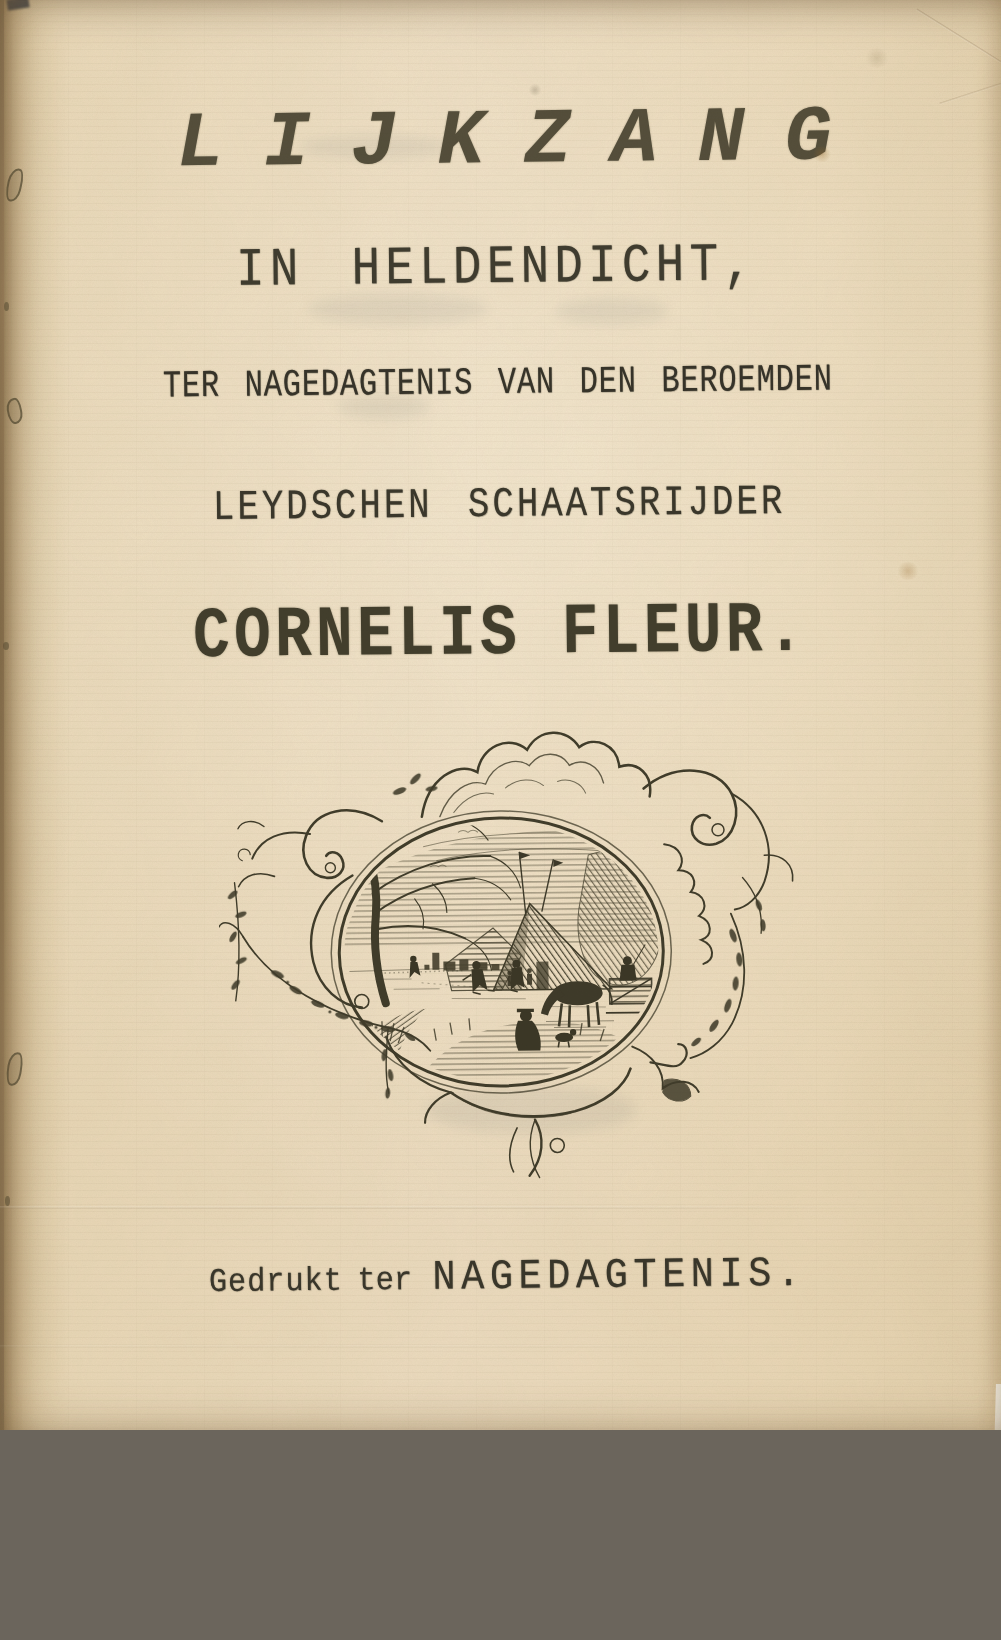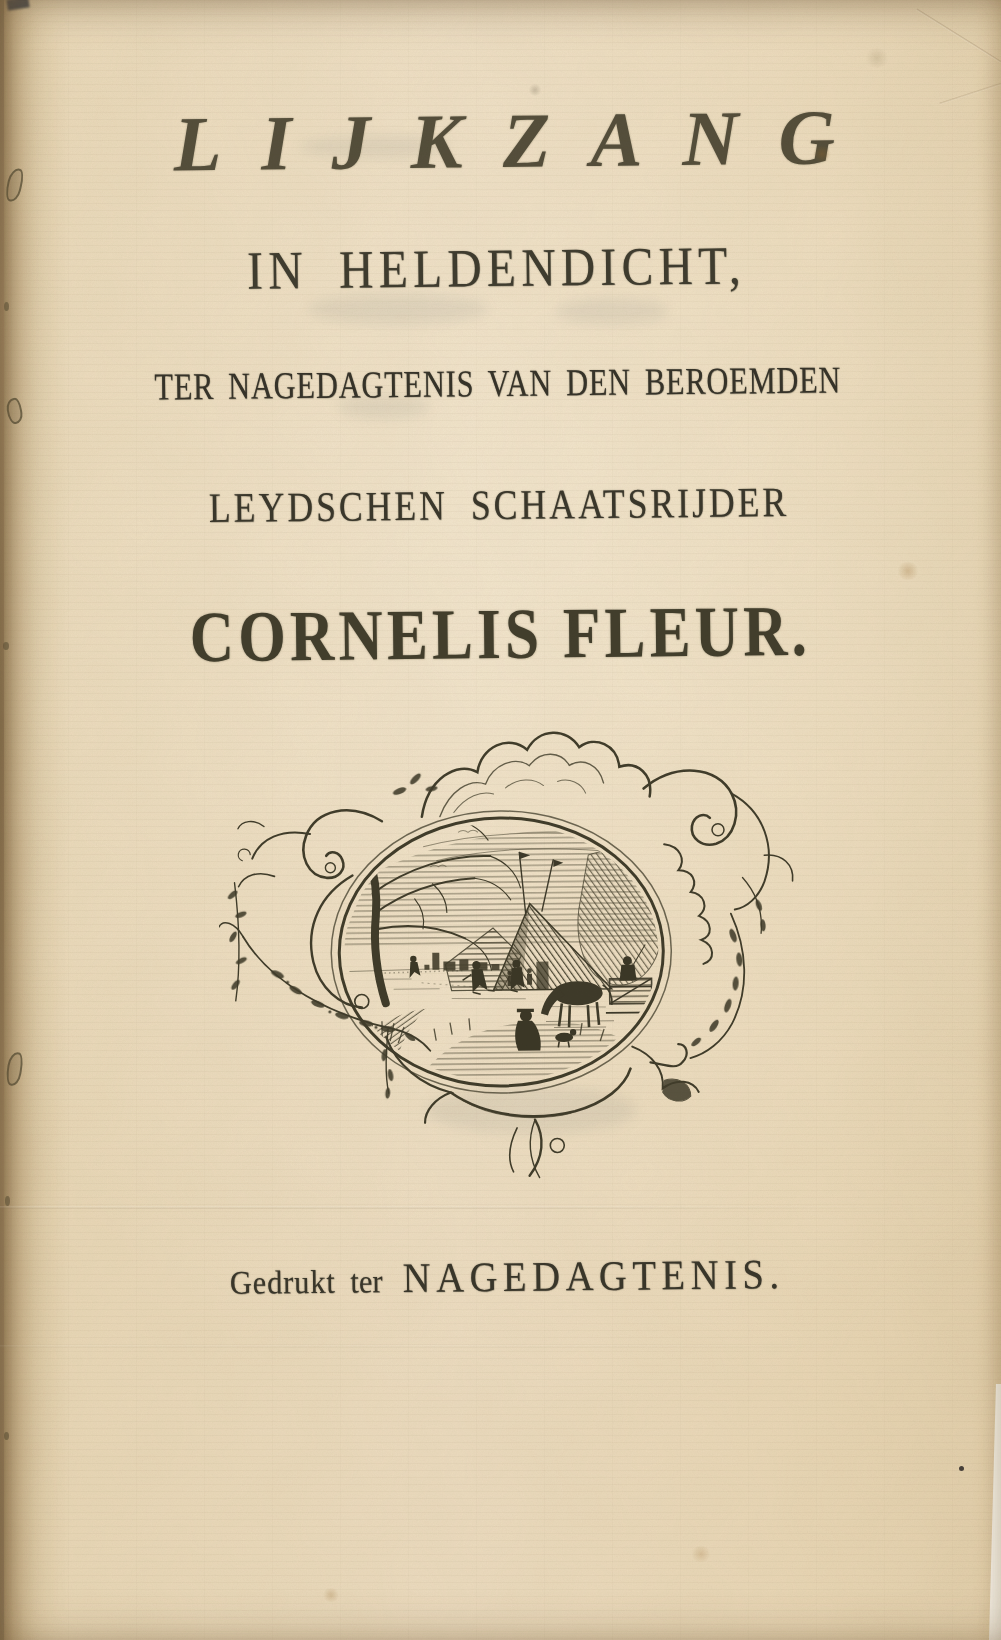--- a/index.html
+++ b/index.html
@@ -1,18 +1,18 @@
 <!DOCTYPE html>
 <html><head>
 <meta charset="utf-8">
 <style>
   html,body{margin:0;padding:0;background:#6b655c;}
   .canvas{
-    position:relative; width:1001px; height:1640px; overflow:hidden;
-    font-family:Liberation Serif, serif;
+    position:relative; width:1001px; height:1430px; overflow:hidden;
+    font-family:Liberation Mono, monospace;
     background:
       radial-gradient(120% 85% at 56% 34%, rgba(249,241,221,.50), rgba(249,241,221,0) 62%),
       linear-gradient(90deg,#c9b085 0px,#d8c29a 14px,#e2cfab 34px,#e9d8b8 70px,#ecdcc0 46%,#e9d7b6 82%,#e3d0ad 97%,#ddc8a2 100%),
       #e8d6b6;
   }
   .laid{position:absolute;inset:0;pointer-events:none;
     background:
       repeating-linear-gradient(180deg, rgba(120,98,66,.045) 0 1px, rgba(0,0,0,0) 1px 7px),
       repeating-linear-gradient(90deg, rgba(120,98,66,.025) 0 1px, rgba(0,0,0,0) 1px 68px);
   }

